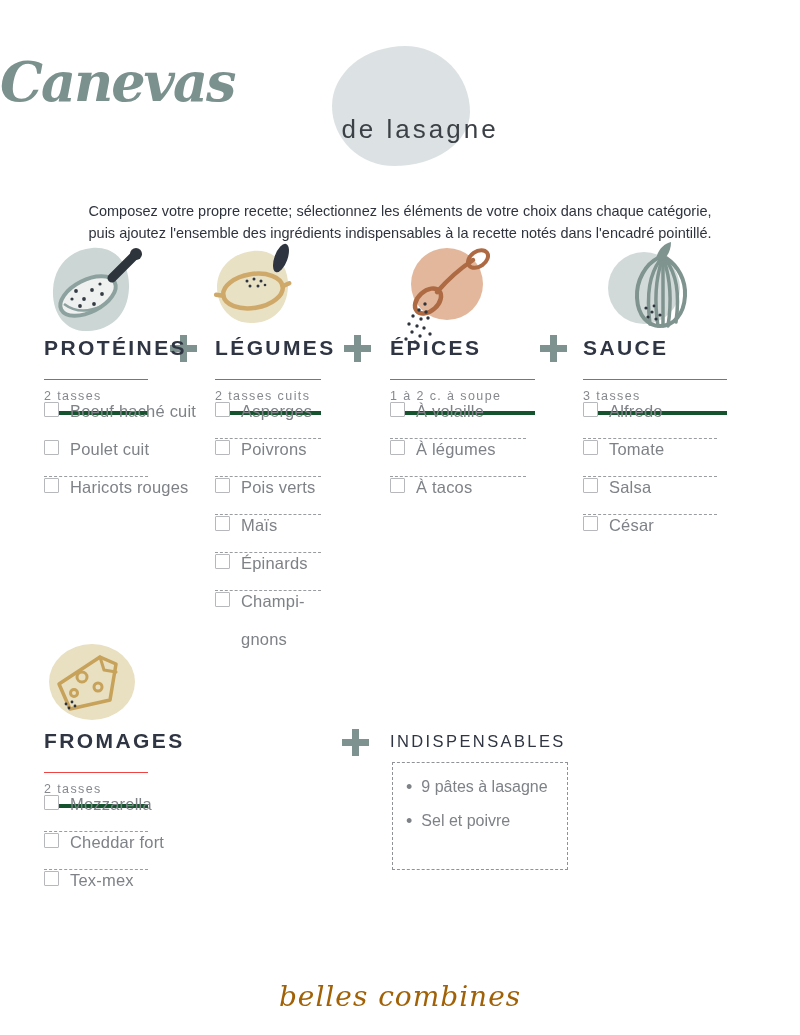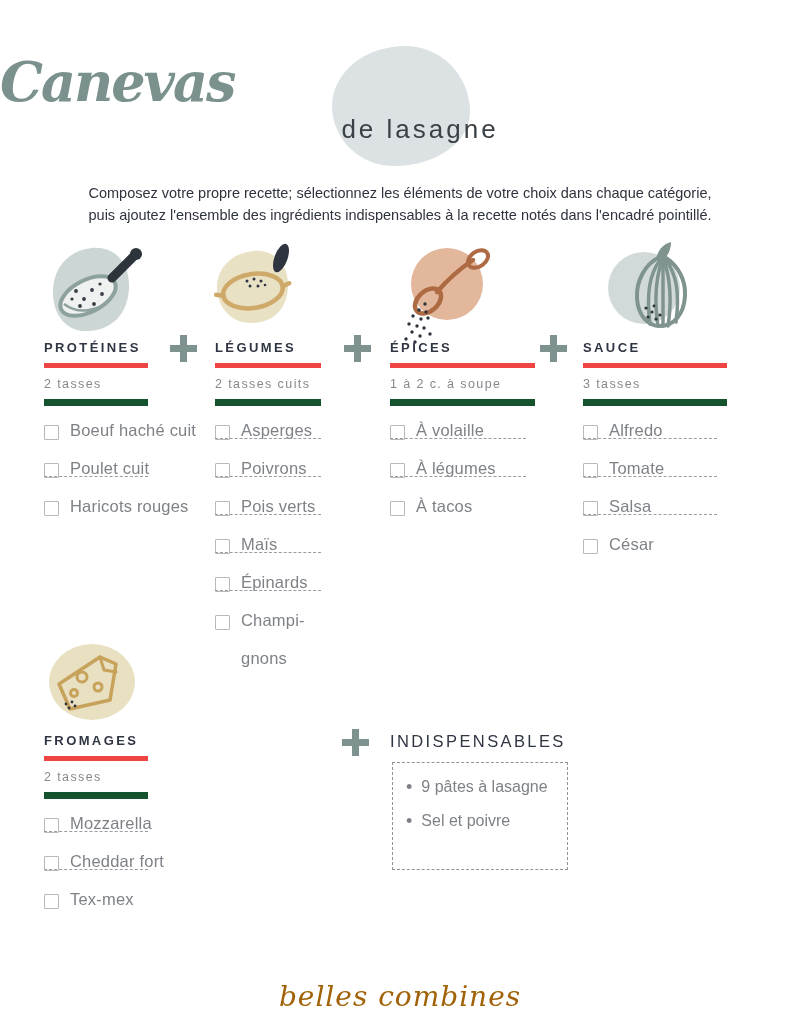--- a/index.html
+++ b/index.html
@@ -7,33 +7,33 @@
         font-family:"Liberation Sans",sans-serif;}
 
   
   .blob{position:absolute;left:332px;top:46px;width:138px;height:120px;background:#dce2e3;
         border-radius:53% 47% 55% 45% / 50% 55% 45% 50%;}
   .title{position:absolute;left:0;top:50px;width:100%;text-align:left;
          font-family:"DejaVu Serif",serif;font-style:italic;font-weight:700;
          font-size:54px;color:#7b918d;letter-spacing:-2px;}
   .subtitle{position:absolute;left:0;top:114px;width:100%;text-align:center;
          font-size:26px;font-weight:300;color:#3b4046;letter-spacing:3px;padding-left:20px;}
-  .intro{position:absolute;left:0;top:182px;width:100%;text-align:center;
+  .intro{position:absolute;left:0;top:200px;width:100%;text-align:center;
          font-size:14.5px;line-height:22px;color:#2e333d;}
 
   
   .cat-head{position:absolute;}
-  .cat-label{font-size:13px;font-weight:700;letter-spacing:2.4px;color:#2f3542;
-             line-height:20px;padding-bottom:5px;border-bottom:5px solid #ef4444;white-space:nowrap;}
+  .cat-label{font-size:21px;font-weight:700;letter-spacing:2.4px;color:#2f3542;
+             line-height:20px;padding-bottom:21px;border-bottom:1px solid #ef4444;white-space:nowrap;}
   .cat-qty{font-size:12.5px;letter-spacing:1.4px;color:#85888d;line-height:16px;
-           padding:8px 0 7px 0;border-bottom:7px solid #14532d;white-space:nowrap;}
+           padding:8px 0 7px 0;border-bottom:4px solid #14532d;white-space:nowrap;}
 
   
   .cat-list{position:absolute;}
-  .item-row{position:relative;height:38px;display:flex;align-items:flex-end;}
+  .item-row{position:relative;height:38px;display:flex;align-items:flex-start;}
   .checkbox{width:15px;height:15px;border:1.5px solid #b6b8bb;border-radius:1px;
             flex:0 0 auto;background:#fff;box-sizing:border-box;}
   .item-label{margin-left:11px;font-size:16.5px;color:#7e8287;letter-spacing:0.2px;white-space:nowrap;}
   .cont-label{margin-left:26px;font-size:16.5px;color:#7e8287;letter-spacing:0.2px;}
   .dash{position:absolute;left:0;bottom:1px;height:0;border-top:1.6px dashed #9a9da0;}
 
   
   .plus{position:absolute;width:27px;height:27px;}
   .plus::before{content:"";position:absolute;left:0;top:10px;width:27px;height:7px;background:#7e938f;}
   .plus::after{content:"";position:absolute;left:10px;top:0;width:7px;height:27px;background:#7e938f;}

